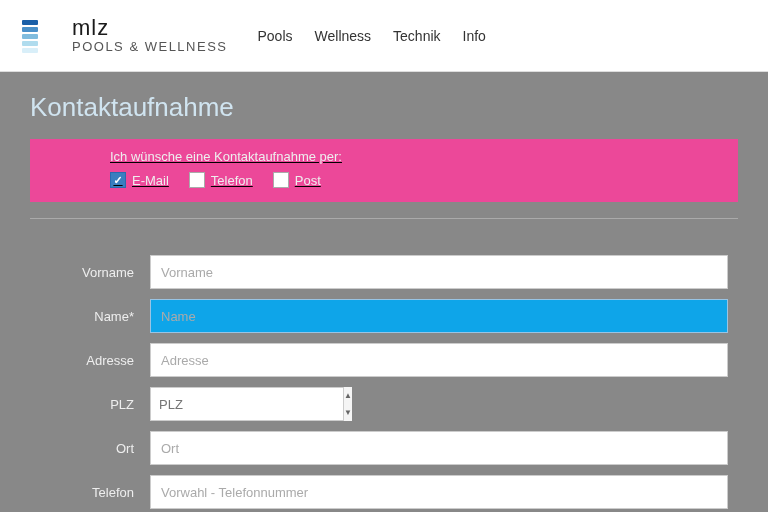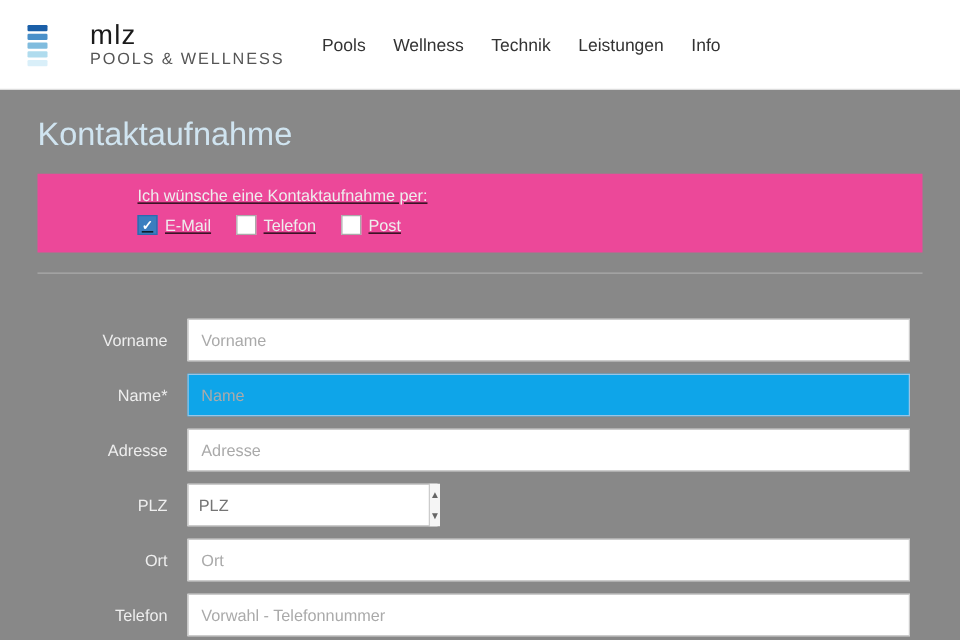--- a/index.html
+++ b/index.html
@@ -209,21 +209,20 @@
     </svg>
     <div id="logo-text">
       <span id="logo-mlz">mlz</span>
       <span id="logo-sub">POOLS &amp; WELLNESS</span>
     </div>
   </div>
   <nav id="nav">
     <a class="nav-item">Pools</a>
     <a class="nav-item">Wellness</a>
     <a class="nav-item">Technik</a>
-    <a class="nav-item">Leistungen</a>
     <a class="nav-item">Info</a>
   </nav>
 </div>
 
 <div id="main">
   <h1 id="page-title">Kontaktaufnahme</h1>
 
   <div id="contact-pref">
     <div id="contact-pref-label">Ich wünsche eine Kontaktaufnahme per:</div>
     <div id="checkboxes">

